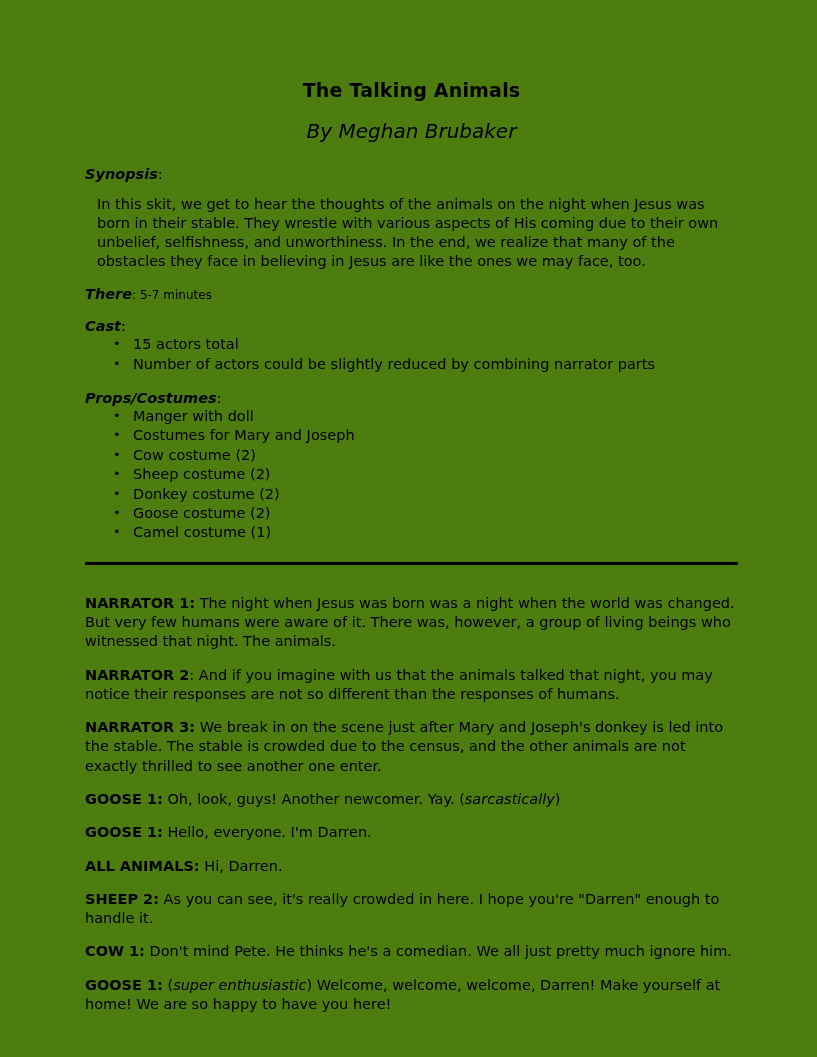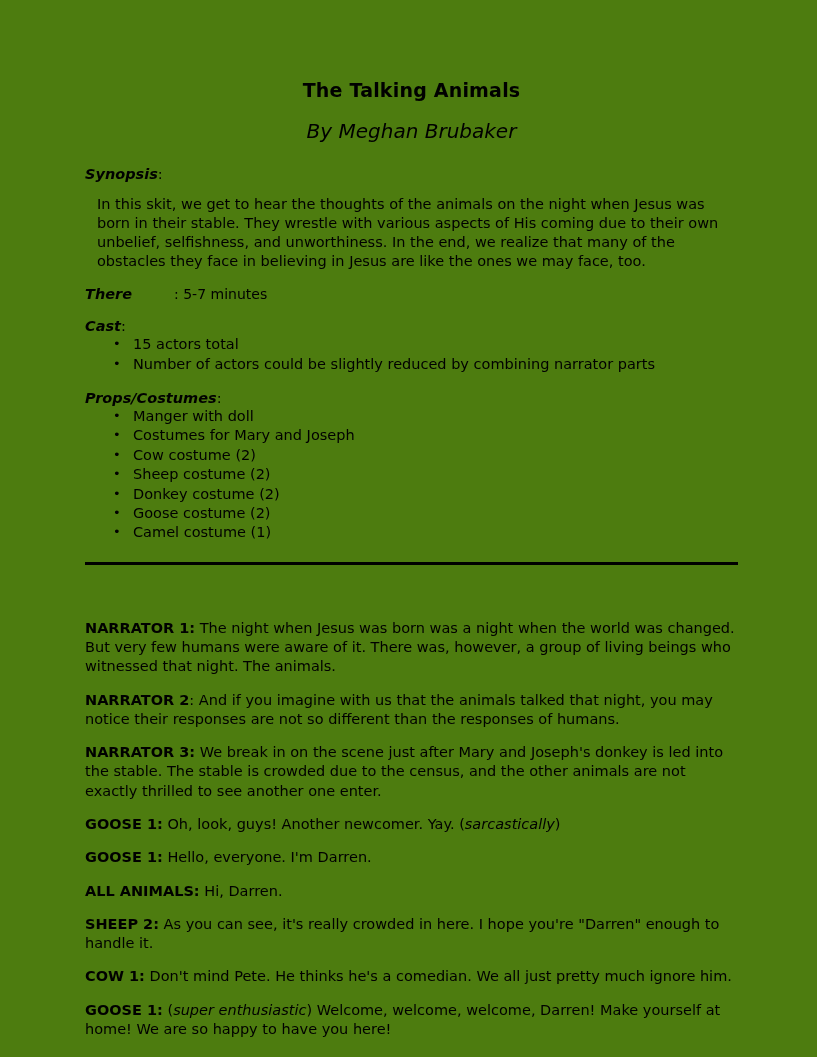--- a/index.html
+++ b/index.html
@@ -47,22 +47,21 @@
     font-weight: bold;
     font-style: italic;
     font-size: 14.5px;
   }
   .sec-colon {
     font-weight: normal;
     font-style: normal;
     font-size: 14.5px;
   }
   .sec-inline {
-    font-size: 14px;
-    padding-left: 42px;
+    font-size: 12px;
   }
   .body-text {
     font-size: 14.5px;
     line-height: 1.32;
     margin: 12px;
   }
   ul.bullets {
     margin: 1px 0 0 0;
     padding: 0 0 0 48px;
     list-style: none;
@@ -80,21 +79,21 @@
     top: 0;
     font-size: 13px;
   }
   .divider {
     border: none;
     border-top: 3px solid #000000;
     margin: 18px 0 0 0;
     width: 653px;
   }
   .script {
-    margin-top: 54px;
+    margin-top: 29px;
   }
   .line {
     font-size: 14.5px;
     line-height: 1.33;
     margin: 0 0 14px 0;
   }
   .speaker {
     font-weight: bold;
   }
   .stage {

